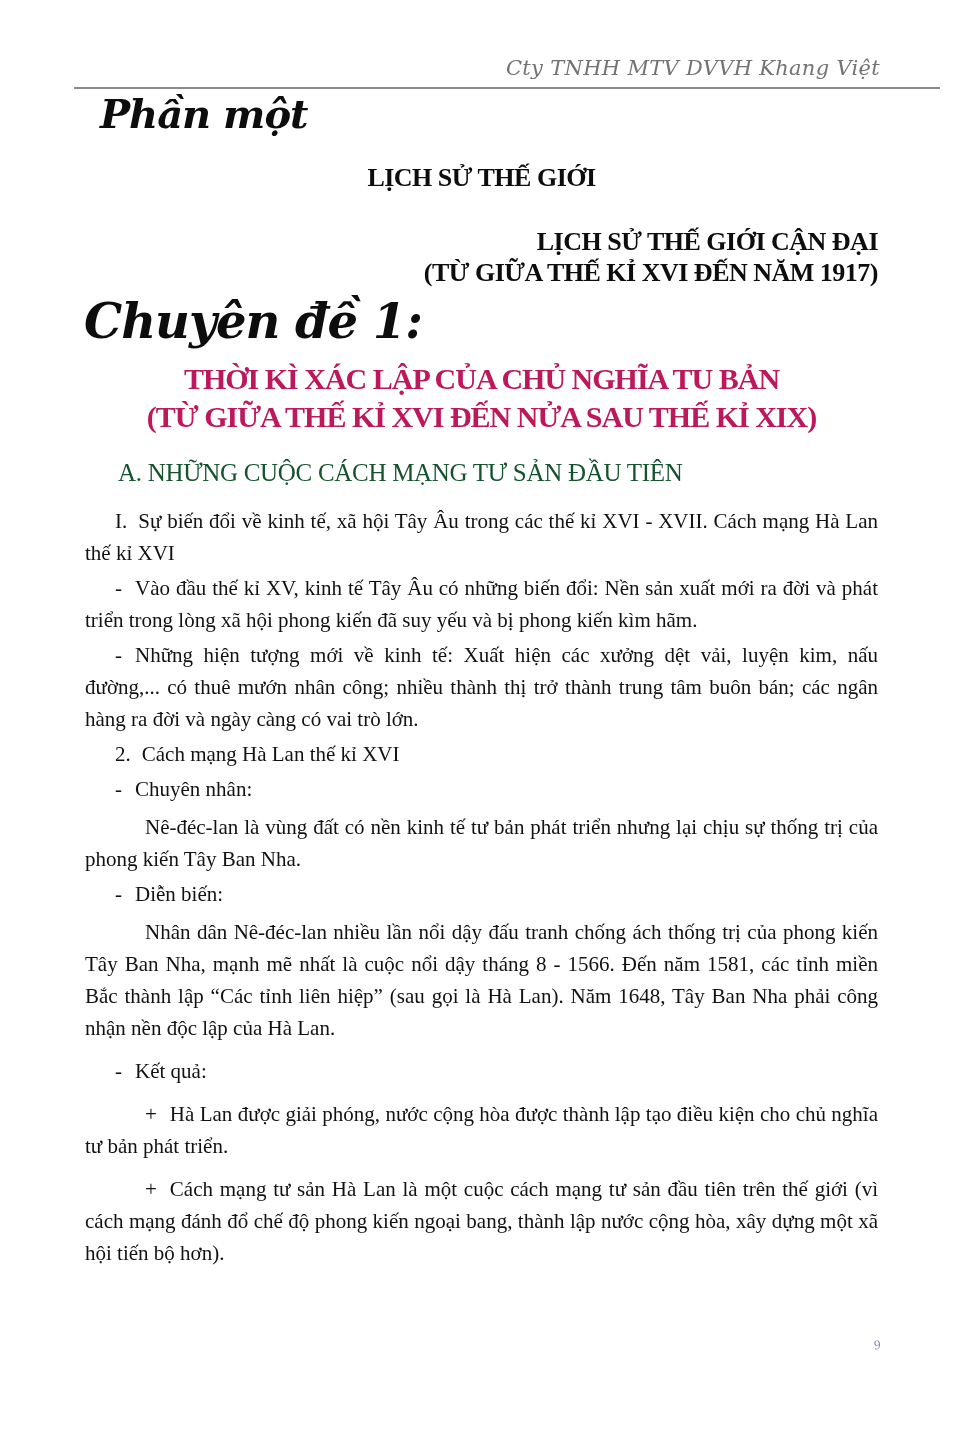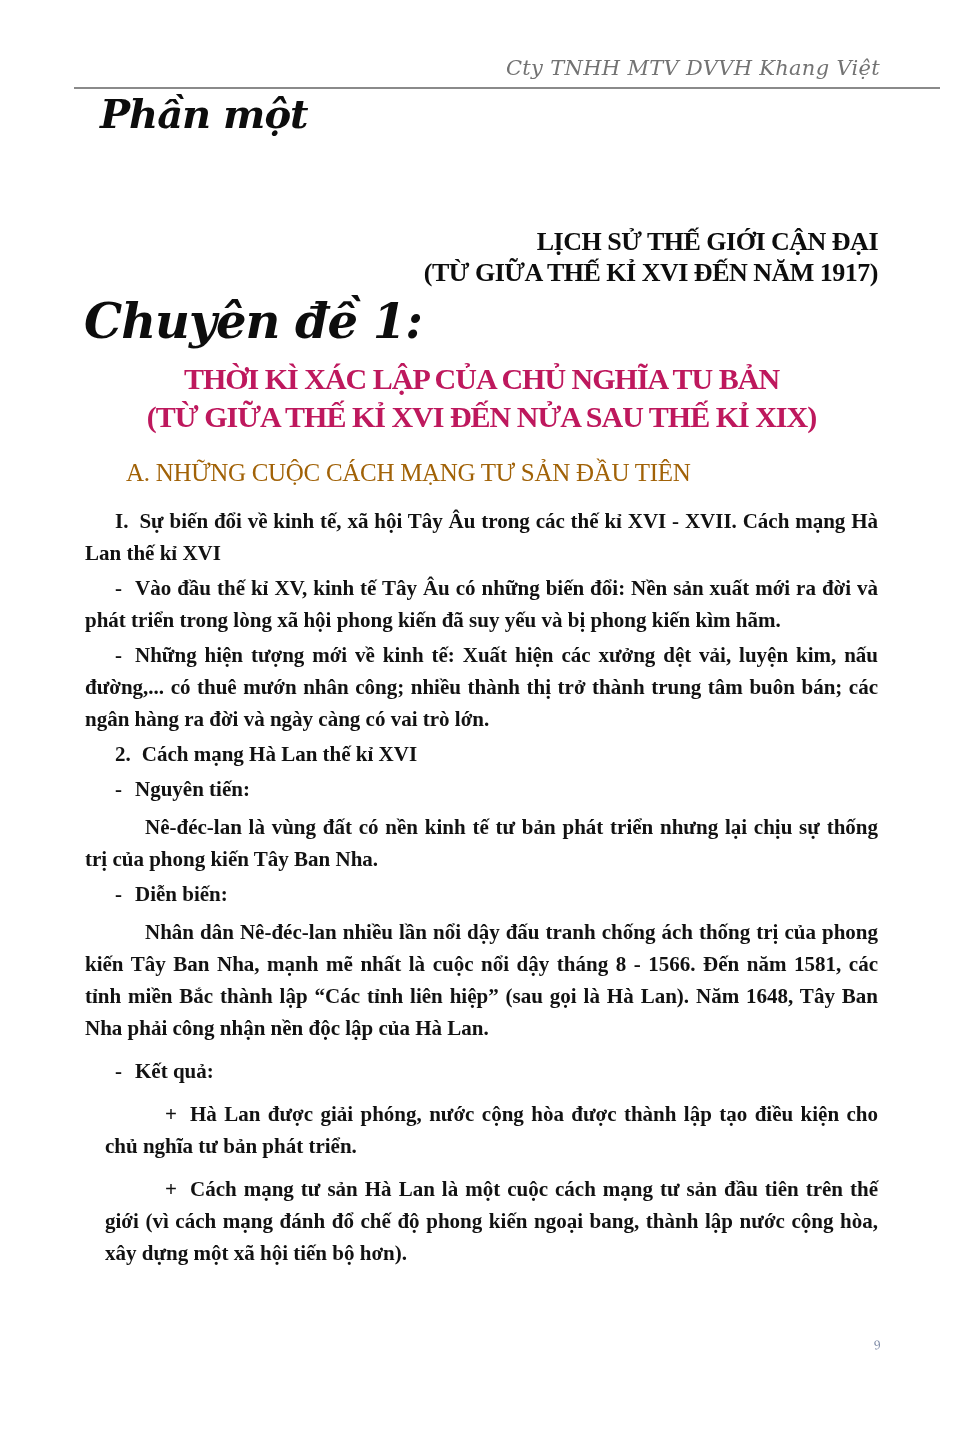--- a/index.html
+++ b/index.html
@@ -102,47 +102,44 @@
     line-height: 38px;
     letter-spacing: -1px;
     color: #be185d;
   }
   .heading-a {
     position: absolute;
     top: 459px;
     left: 118px;
     font-size: 25px;
     letter-spacing: -0.3px;
-    color: #a16207;
-    white-space: nowrap;
-    margin-left: 8px;
+    color: #14532d;
+    white-space: nowrap;
   }
   .body-blocks {
     position: absolute;
     top: 502px;
     left: 85px;
     right: 78px;
     font-size: 21px;
     line-height: 32px;
     text-align: justify;
   }
   .blk {
     margin: 3px 0;
-    font-weight: bold;
   }
   .blk.h {
-    font-weight: bold;
+    font-weight: normal;
     text-indent: 30px;
   }
   .blk.dash {
     text-indent: 30px;
   }
   .blk.plus {
     text-indent: 60px;
-    margin-left: 20px;
   }
   .blk.ind {
     text-indent: 60px;
     margin-top: 6px;
   }
   .blk.gap {
     margin-top: 11px;
   }
   .marker {
     padding-right: 13px;
@@ -164,41 +161,42 @@
 <body>
 
 <div class="page">
 
   <div class="running-head">Cty TNHH MTV DVVH Khang Việt</div>
 
   <hr class="head-rule">
 
   <div class="part-script">Phần một</div>
 
+  <div class="world-title">LỊCH SỬ THẾ GIỚI</div>
 
   <div class="modern-title">
     <div>LỊCH SỬ THẾ GIỚI CẬN ĐẠI</div>
     <div>(TỪ GIỮA THẾ KỈ XVI ĐẾN NĂM 1917)</div>
   </div>
 
   <div class="topic-script">Chuyên đề 1:</div>
 
   <div class="topic-title">
     <div>THỜI KÌ XÁC LẬP CỦA CHỦ NGHĨA TU BẢN</div>
     <div>(TỪ GIỮA THẾ KỈ XVI ĐẾN NỬA SAU THẾ KỈ XIX)</div>
   </div>
 
   <div class="heading-a">A. NHỮNG CUỘC CÁCH MẠNG TƯ SẢN ĐẦU TIÊN</div>
 
   <div class="body-blocks">
       <p class="blk h"><span class="marker">I.</span><span>Sự biến đổi về kinh tế, xã hội Tây Âu trong các thế kỉ XVI - XVII. Cách mạng Hà Lan thế kỉ XVI</span></p>
       <p class="blk dash"><span class="marker">-</span><span>Vào đầu thế kỉ XV, kinh tế Tây Âu có những biến đổi: Nền sản xuất mới ra đời và phát triển trong lòng xã hội phong kiến đã suy yếu và bị phong kiến kìm hãm.</span></p>
       <p class="blk dash"><span class="marker">-</span><span>Những hiện tượng mới về kinh tế: Xuất hiện các xưởng dệt vải, luyện kim, nấu đường,... có thuê mướn nhân công; nhiều thành thị trở thành trung tâm buôn bán; các ngân hàng ra đời và ngày càng có vai trò lớn.</span></p>
       <p class="blk h"><span class="marker">2.</span><span>Cách mạng Hà Lan thế kỉ XVI</span></p>
-      <p class="blk dash"><span class="marker">-</span><span>Nguyên tiến:</span></p>
+      <p class="blk dash"><span class="marker">-</span><span>Chuyên nhân:</span></p>
       <p class="blk ind"><span>Nê-đéc-lan là vùng đất có nền kinh tế tư bản phát triển nhưng lại chịu sự thống trị của phong kiến Tây Ban Nha.</span></p>
       <p class="blk dash"><span class="marker">-</span><span>Diễn biến:</span></p>
       <p class="blk ind"><span>Nhân dân Nê-đéc-lan nhiều lần nổi dậy đấu tranh chống ách thống trị của phong kiến Tây Ban Nha, mạnh mẽ nhất là cuộc nổi dậy tháng 8 - 1566. Đến năm 1581, các tỉnh miền Bắc thành lập “Các tỉnh liên hiệp” (sau gọi là Hà Lan). Năm 1648, Tây Ban Nha phải công nhận nền độc lập của Hà Lan.</span></p>
       <p class="blk dash gap"><span class="marker">-</span><span>Kết quả:</span></p>
       <p class="blk plus gap"><span class="marker">+</span><span>Hà Lan được giải phóng, nước cộng hòa được thành lập tạo điều kiện cho chủ nghĩa tư bản phát triển.</span></p>
       <p class="blk plus gap"><span class="marker">+</span><span>Cách mạng tư sản Hà Lan là một cuộc cách mạng tư sản đầu tiên trên thế giới (vì cách mạng đánh đổ chế độ phong kiến ngoại bang, thành lập nước cộng hòa, xây dựng một xã hội tiến bộ hơn).</span></p>
     </div>
 
   <div class="page-mark">9</div>
 

